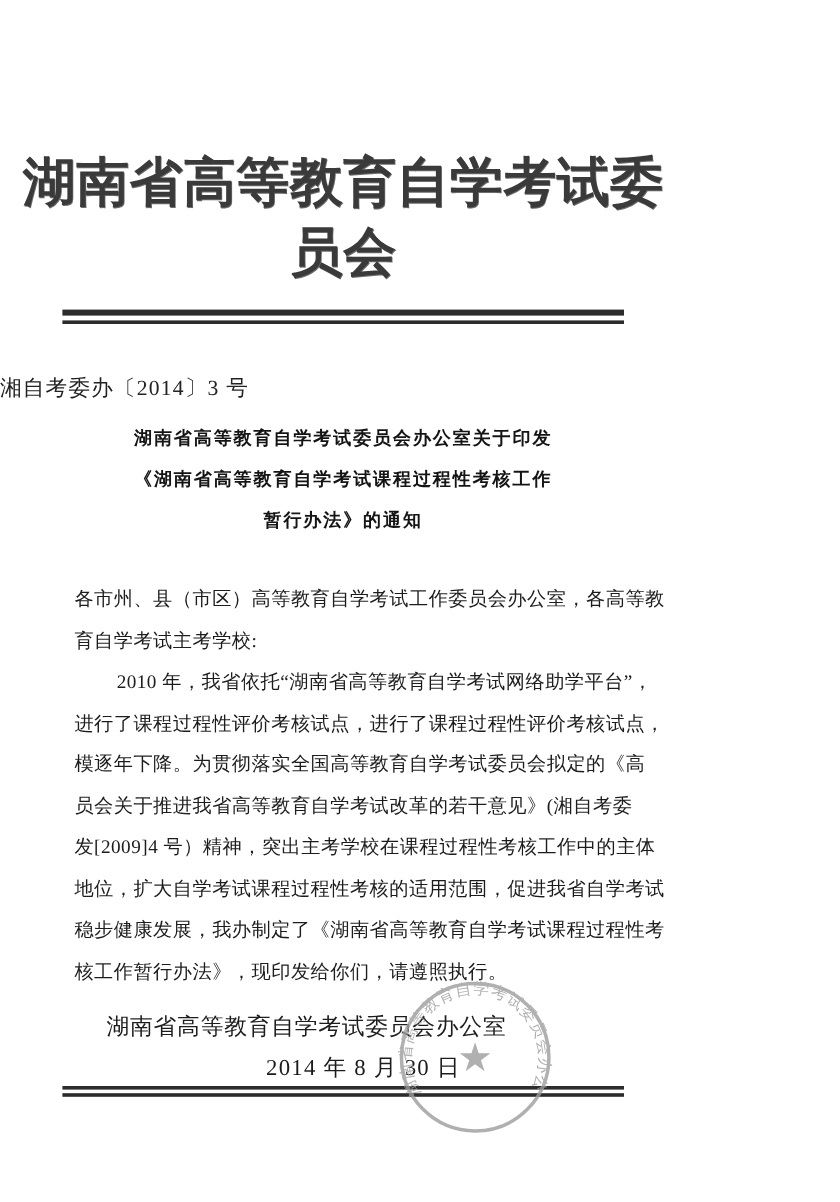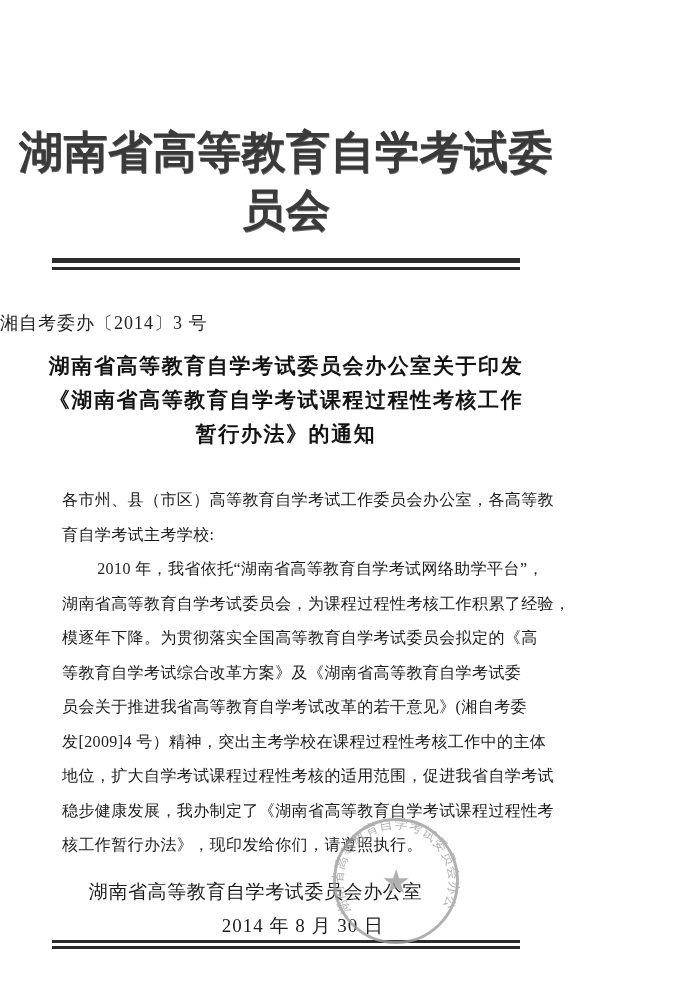--- a/index.html
+++ b/index.html
@@ -39,21 +39,21 @@
     text-align: left;
     font-size: 18px;
     line-height: 23px;
     color: #222;
     letter-spacing: 1px;
   }
   .doc-title {
     margin-top: 14px;
     text-align: center;
     font-weight: bold;
-    font-size: 21px;
+    font-size: 15px;
     line-height: 34px;
     color: #141414;
     letter-spacing: 1.6px;
   }
   .body-block {
     margin-top: 32px;
     padding: 0 52px 0 62px;
     font-size: 16px;
     line-height: 34.5px;
     letter-spacing: 0.4px;
@@ -109,23 +109,22 @@
   <div class="doc-title">
     <div class="line">湖南省高等教育自学考试委员会办公室关于印发</div>
     <div class="line">《湖南省高等教育自学考试课程过程性考核工作</div>
     <div class="line">暂行办法》的通知</div>
   </div>
 
   <div class="body-block">
     <div class="line">各市州、县（市区）高等教育自学考试工作委员会办公室，各高等教</div>
     <div class="line">育自学考试主考学校:</div>
     <div class="line indent">2010 年，我省依托“湖南省高等教育自学考试网络助学平台”，</div>
-    <div class="line">湖南省高等教育自学考试委员会，为课程过程性考核工作积累了经验，</div>
+    <div class="line">进行了课程过程性评价考核试点，进行了课程过程性评价考核试点，</div>
     <div class="line">模逐年下降。为贯彻落实全国高等教育自学考试委员会拟定的《高</div>
-    <div class="line">等教育自学考试综合改革方案》及《湖南省高等教育自学考试委</div>
     <div class="line">员会关于推进我省高等教育自学考试改革的若干意见》(湘自考委</div>
     <div class="line">发[2009]4 号）精神，突出主考学校在课程过程性考核工作中的主体</div>
     <div class="line">地位，扩大自学考试课程过程性考核的适用范围，促进我省自学考试</div>
     <div class="line">稳步健康发展，我办制定了《湖南省高等教育自学考试课程过程性考</div>
     <div class="line">核工作暂行办法》，现印发给你们，请遵照执行。</div>
   </div>
 
   <div class="signature-line">湖南省高等教育自学考试委员会办公室</div>
   <div class="date-line">2014 年 8 月 30 日</div>
 

